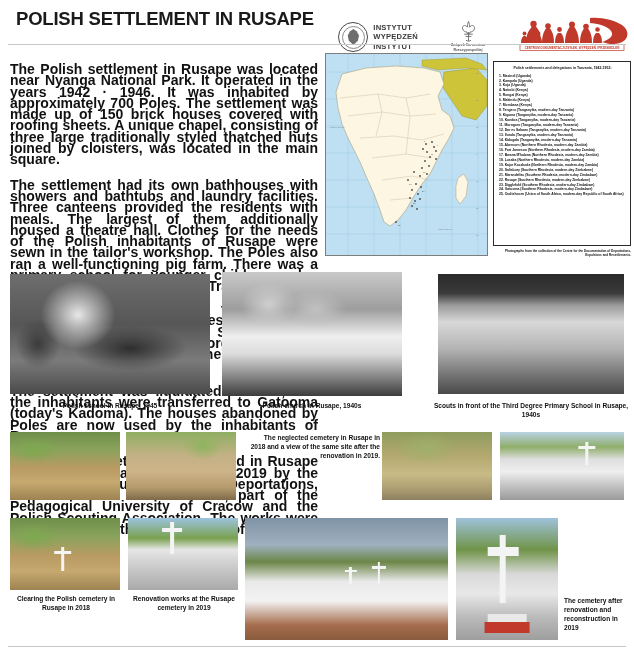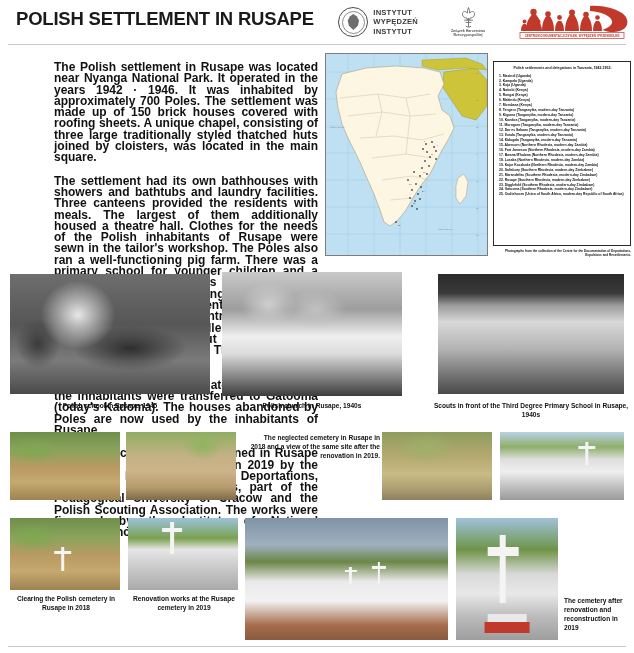--- a/index.html
+++ b/index.html
@@ -14,21 +14,21 @@
   .page { position: relative; width: 634px; height: 653px; background:#fff; }
 
   
   .header { position:absolute; left:0; top:0; width:634px; height:44px; }
   .title {
     position:absolute; left:16px; top:8px;
     font-size: 18.5px; font-weight: 800; letter-spacing: -0.2px;
     color:#1a1a1a; font-family:"Liberation Sans", sans-serif;
     white-space: nowrap;
   }
-  .logos { position:absolute; right:4px; top:2px; height:40px; display:flex; align-items:center; gap:28px; }
+  .logos { position:absolute; right:4px; top:12px; height:40px; display:flex; align-items:flex-end; gap:28px; }
 
   .logo-ipn { display:flex; align-items:center; gap:5px; }
   .ipn-seal { width:30px; height:30px; border-radius:50%; border:1.6px solid #4a4a4a; position:relative; background:#fff; }
   .ipn-seal::before {
     content:""; position:absolute; left:50%; top:50%; transform:translate(-50%,-50%);
     width:15px; height:16px; background:#555;
     clip-path: polygon(50% 0%, 72% 14%, 88% 40%, 80% 74%, 50% 100%, 20% 74%, 12% 40%, 28% 14%);
     opacity:.85;
   }
   .ipn-seal::after{
@@ -42,24 +42,23 @@
   .scout-cap { font-size:3.6px; font-weight:700; color:#555; text-align:center; line-height:1.25; margin-top:1px; }
 
   .logo-red { width:112px; height:36px; position:relative; overflow:hidden; }
   .logo-red svg { display:block; }
 
   .header-rule { position:absolute; left:8px; top:44px; width:618px; height:1px; background:#c8c8c8; }
 
   
   .textcol { position:absolute; left:10px; top:50px; width:308px; }
   .para {
-    font-size:12px; line-height:11.3px; font-weight:700;
+    font-size:14px; line-height:11.3px; font-weight:700;
     color:#111; text-align:justify; margin-bottom:8.5px;
     font-family:"Liberation Sans", sans-serif;
-    margin-left:44px;
   }
   .para.last { margin-bottom:0; }
 
   
   .mapbox { position:absolute; left:325px; top:53px; width:163px; height:203px; border:1px solid #7d7d7d; background:#bfe0f2; overflow:hidden; }
   .map-svg { display:block; }
 
   .legendbox { position:absolute; left:493px; top:61px; width:138px; height:185px; border:1px solid #2b2b2b; background:#fff; padding:4px 4px 3px 5px; overflow:hidden; }
   .legend-title { font-size:3.5px; font-weight:800; text-align:center; color:#111; margin-bottom:3px; line-height:1.3; }
   .legend-list { list-style:none; margin:0; padding:0; }

